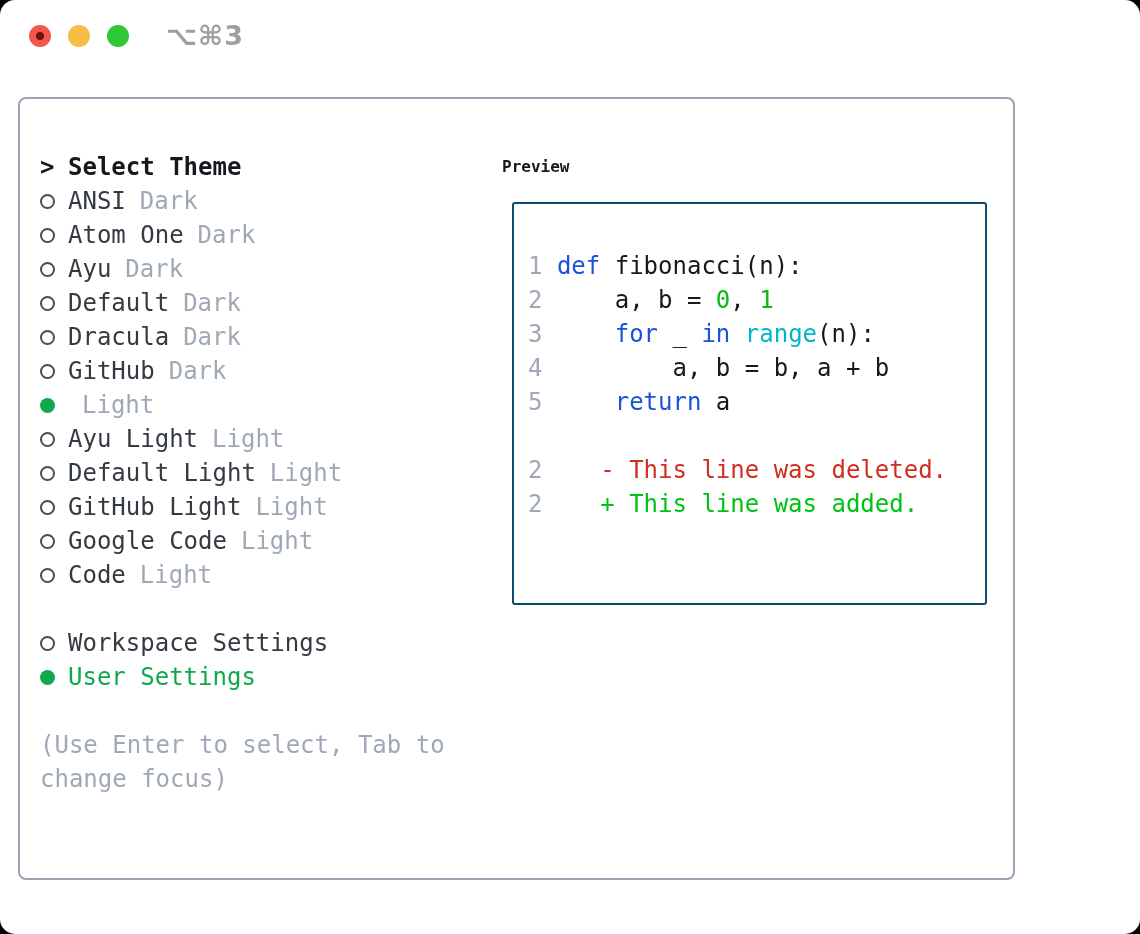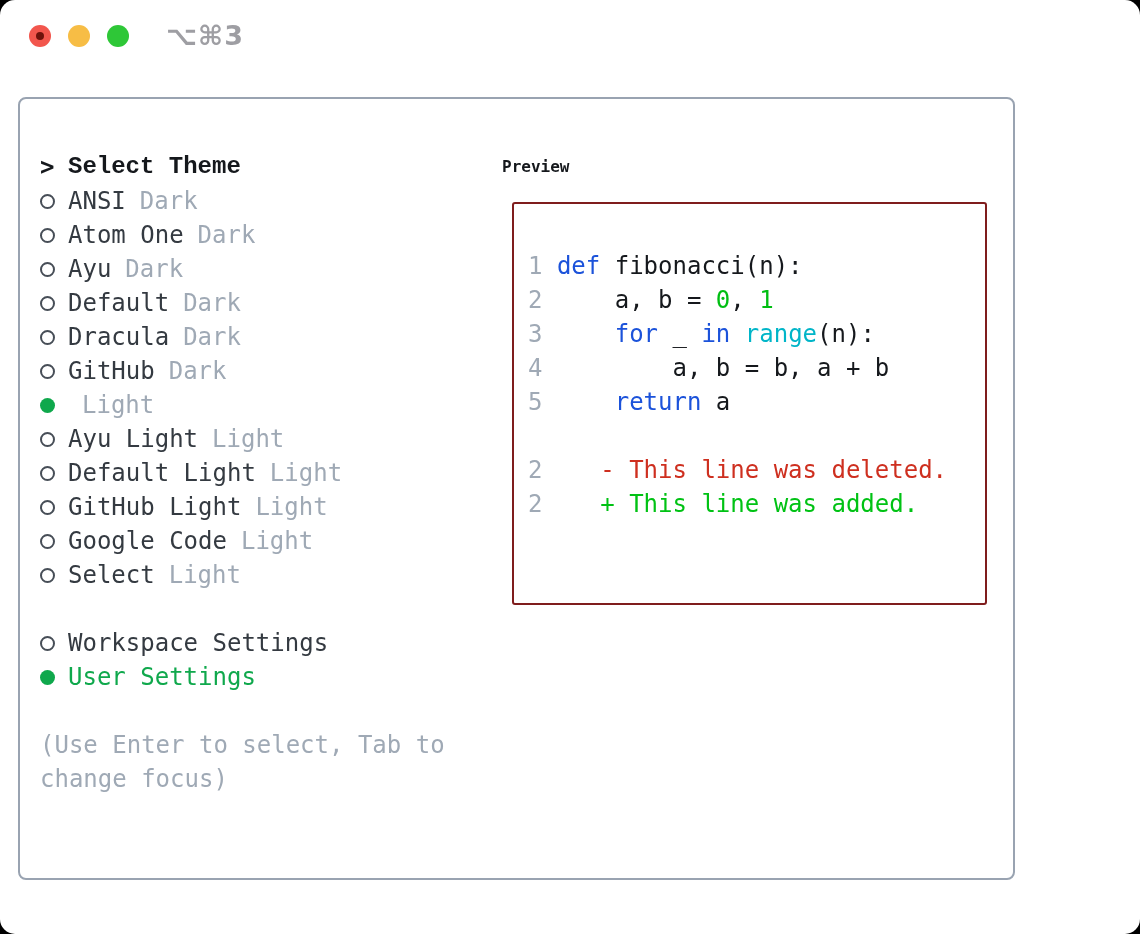--- a/index.html
+++ b/index.html
@@ -27,31 +27,31 @@
   .main-box{
     position:absolute;left:18px;top:97px;width:997px;height:783px;
     border:2px solid #99A3B1;border-radius:8px;box-sizing:border-box;
   }
   .left-col{position:absolute;left:20px;top:51px;font-size:24px;line-height:34px;}
   .row{display:flex;align-items:center;height:34px;white-space:pre;}
   .marker{width:28px;flex:none;display:flex;align-items:center;}
   .prompt{color:#15181C;font-weight:bold;}
   .radio{width:15px;height:15px;border-radius:50%;border:2.5px solid #474E57;box-sizing:border-box;}
   .radio.on{border:none;background:#0FA84C;}
-  .hdr{color:#15181C;font-weight:bold;font-family:Liberation Mono, monospace;}
+  .hdr{color:#15181C;font-weight:bold;}
   .item-name{color:#343A41;}
   .item-name.sel{color:#0FA84C;}
   .variant{color:#9FA9B5;margin-left:14px;}
   .sec-header{color:#15181C;}
   .help{color:#9FA9B5;}
   
   .preview-title{position:absolute;left:482px;top:51px;font-size:16px;line-height:34px;font-weight:bold;color:#15181C;}
   .preview-box{
     position:absolute;left:492px;top:103px;width:475px;height:403px;
-    border:2px solid #7f1d1d;border-radius:3px;box-sizing:border-box;overflow:hidden;
+    border:2px solid #0c4a6e;border-radius:3px;box-sizing:border-box;overflow:hidden;
   }
   .code{padding:45px 0 0 14px;font-size:24px;line-height:34px;}
   .code-line{height:34px;white-space:pre;}
   .c-num{color:#9FA9B5;}
   .c-kw{color:#1B52DA;}
   .c-fn{color:#00B5C8;}
   .c-lit{color:#00BE12;}
   .c-plain{color:#15181C;}
   .c-ctx{color:#8B949D;}
   .c-del{color:#CE2F1F;}
@@ -138,21 +138,21 @@
   </div>
 
   <div class="row">
     <span class="marker"><span class="radio"></span></span>
     <span class="item-name">Google Code</span>
     <span class="variant">Light</span>
   </div>
 
   <div class="row">
     <span class="marker"><span class="radio"></span></span>
-    <span class="item-name">Select</span>
+    <span class="item-name">Code</span>
     <span class="variant">Light</span>
   </div>
 </div>
 
       <div class="row"></div>
 
 
       <div id="apply-options">
   <div class="row">
     <span class="marker"><span class="radio"></span></span>

